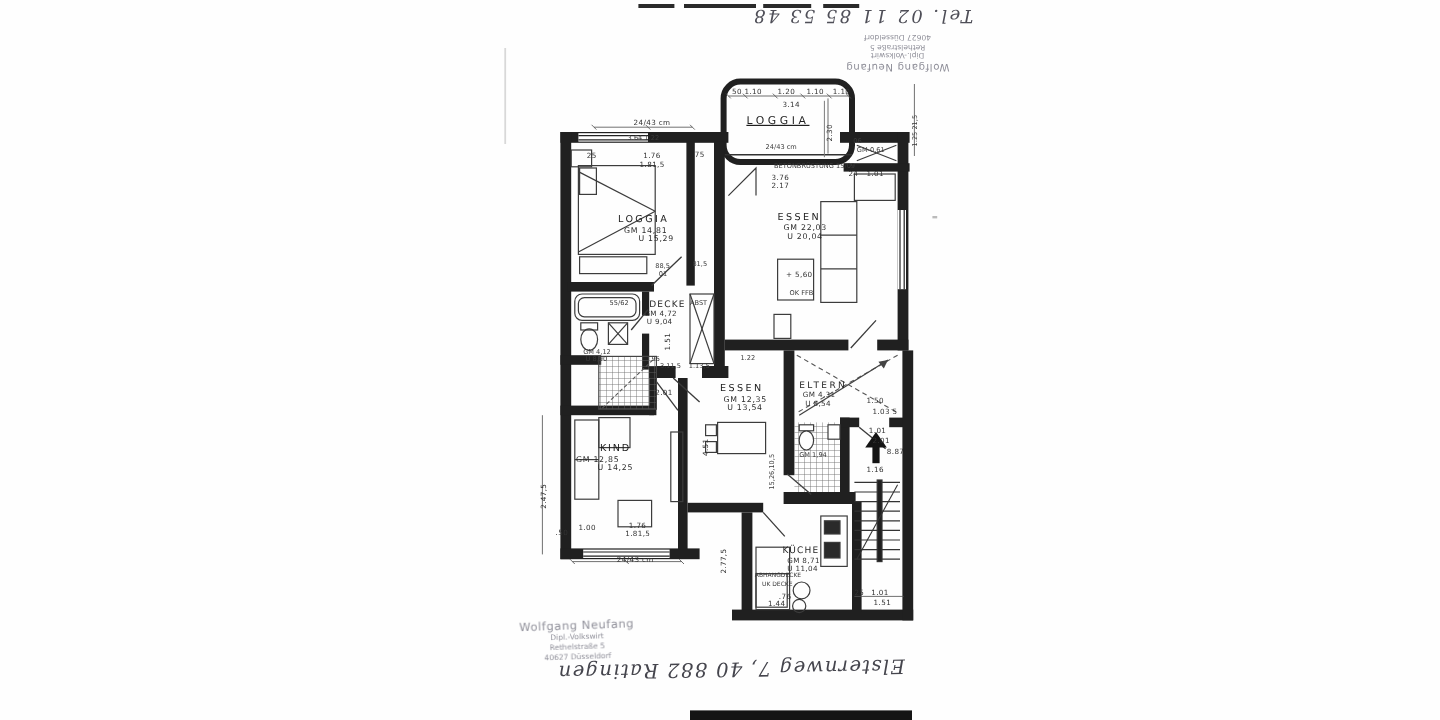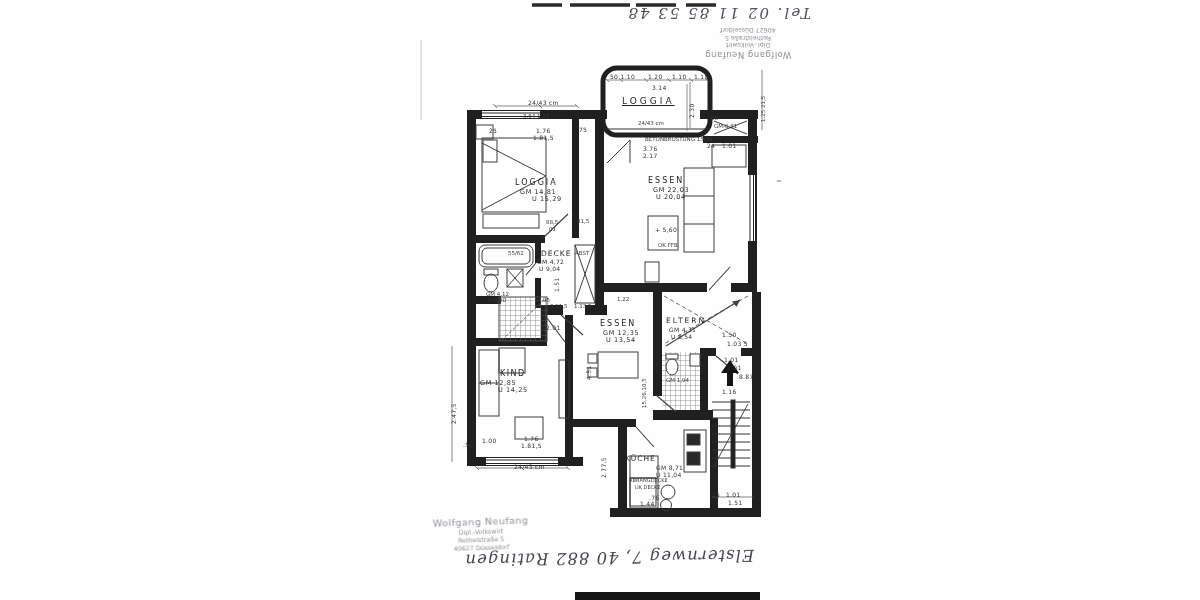--- a/index.html
+++ b/index.html
@@ -239,21 +239,21 @@
     <span class="dimT" style="left:714px;top:123px">GM-0,61</span>
     <span class="rm" style="left:600px;top:319px">ESSEN</span>
     <span class="rm2" style="left:603px;top:329px">GM 12,35</span>
     <span class="rm2" style="left:606px;top:336px">U 13,54</span>
     <span class="rm" style="left:500px;top:369px;letter-spacing:1.5px">KIND</span>
     <span class="rm2" style="left:480px;top:379px">GM 12,85</span>
     <span class="rm2" style="left:498px;top:386px">U 14,25</span>
     <span class="rm" style="left:666px;top:316px;font-size:7.5px">ELTERN</span>
     <span class="dim" style="left:669px;top:326px">GM 4,31</span>
     <span class="dim" style="left:671px;top:333px">U 8,54</span>
-    <span class="rm" style="left:625px;top:454px;letter-spacing:1px;font-size:7.5px">KÜCHE</span>
+    <span class="rm" style="left:652px;top:454px;letter-spacing:1px;font-size:7.5px">KÜCHE</span>
     <span class="dim" style="left:656px;top:464px">GM 8,71</span>
     <span class="dim" style="left:656px;top:471px">U 11,04</span>
     <span class="dimT" style="left:486px;top:291px">GM 4,12</span>
     <span class="dimT" style="left:488px;top:297px">U 8,90</span>
     <span class="dimT" style="left:666px;top:377px">GM 1,94</span>
 
     <span class="dimT" style="left:645px;top:136px">BETONBRÜSTUNG 15/09</span>
     <span class="dim" style="left:655px;top:226px">+ 5,60</span>
     <span class="dimT" style="left:658px;top:242px">OK FFB</span>
     <span class="dimT" style="left:629px;top:477px;font-size:5px">ABHANGDECKE</span>

